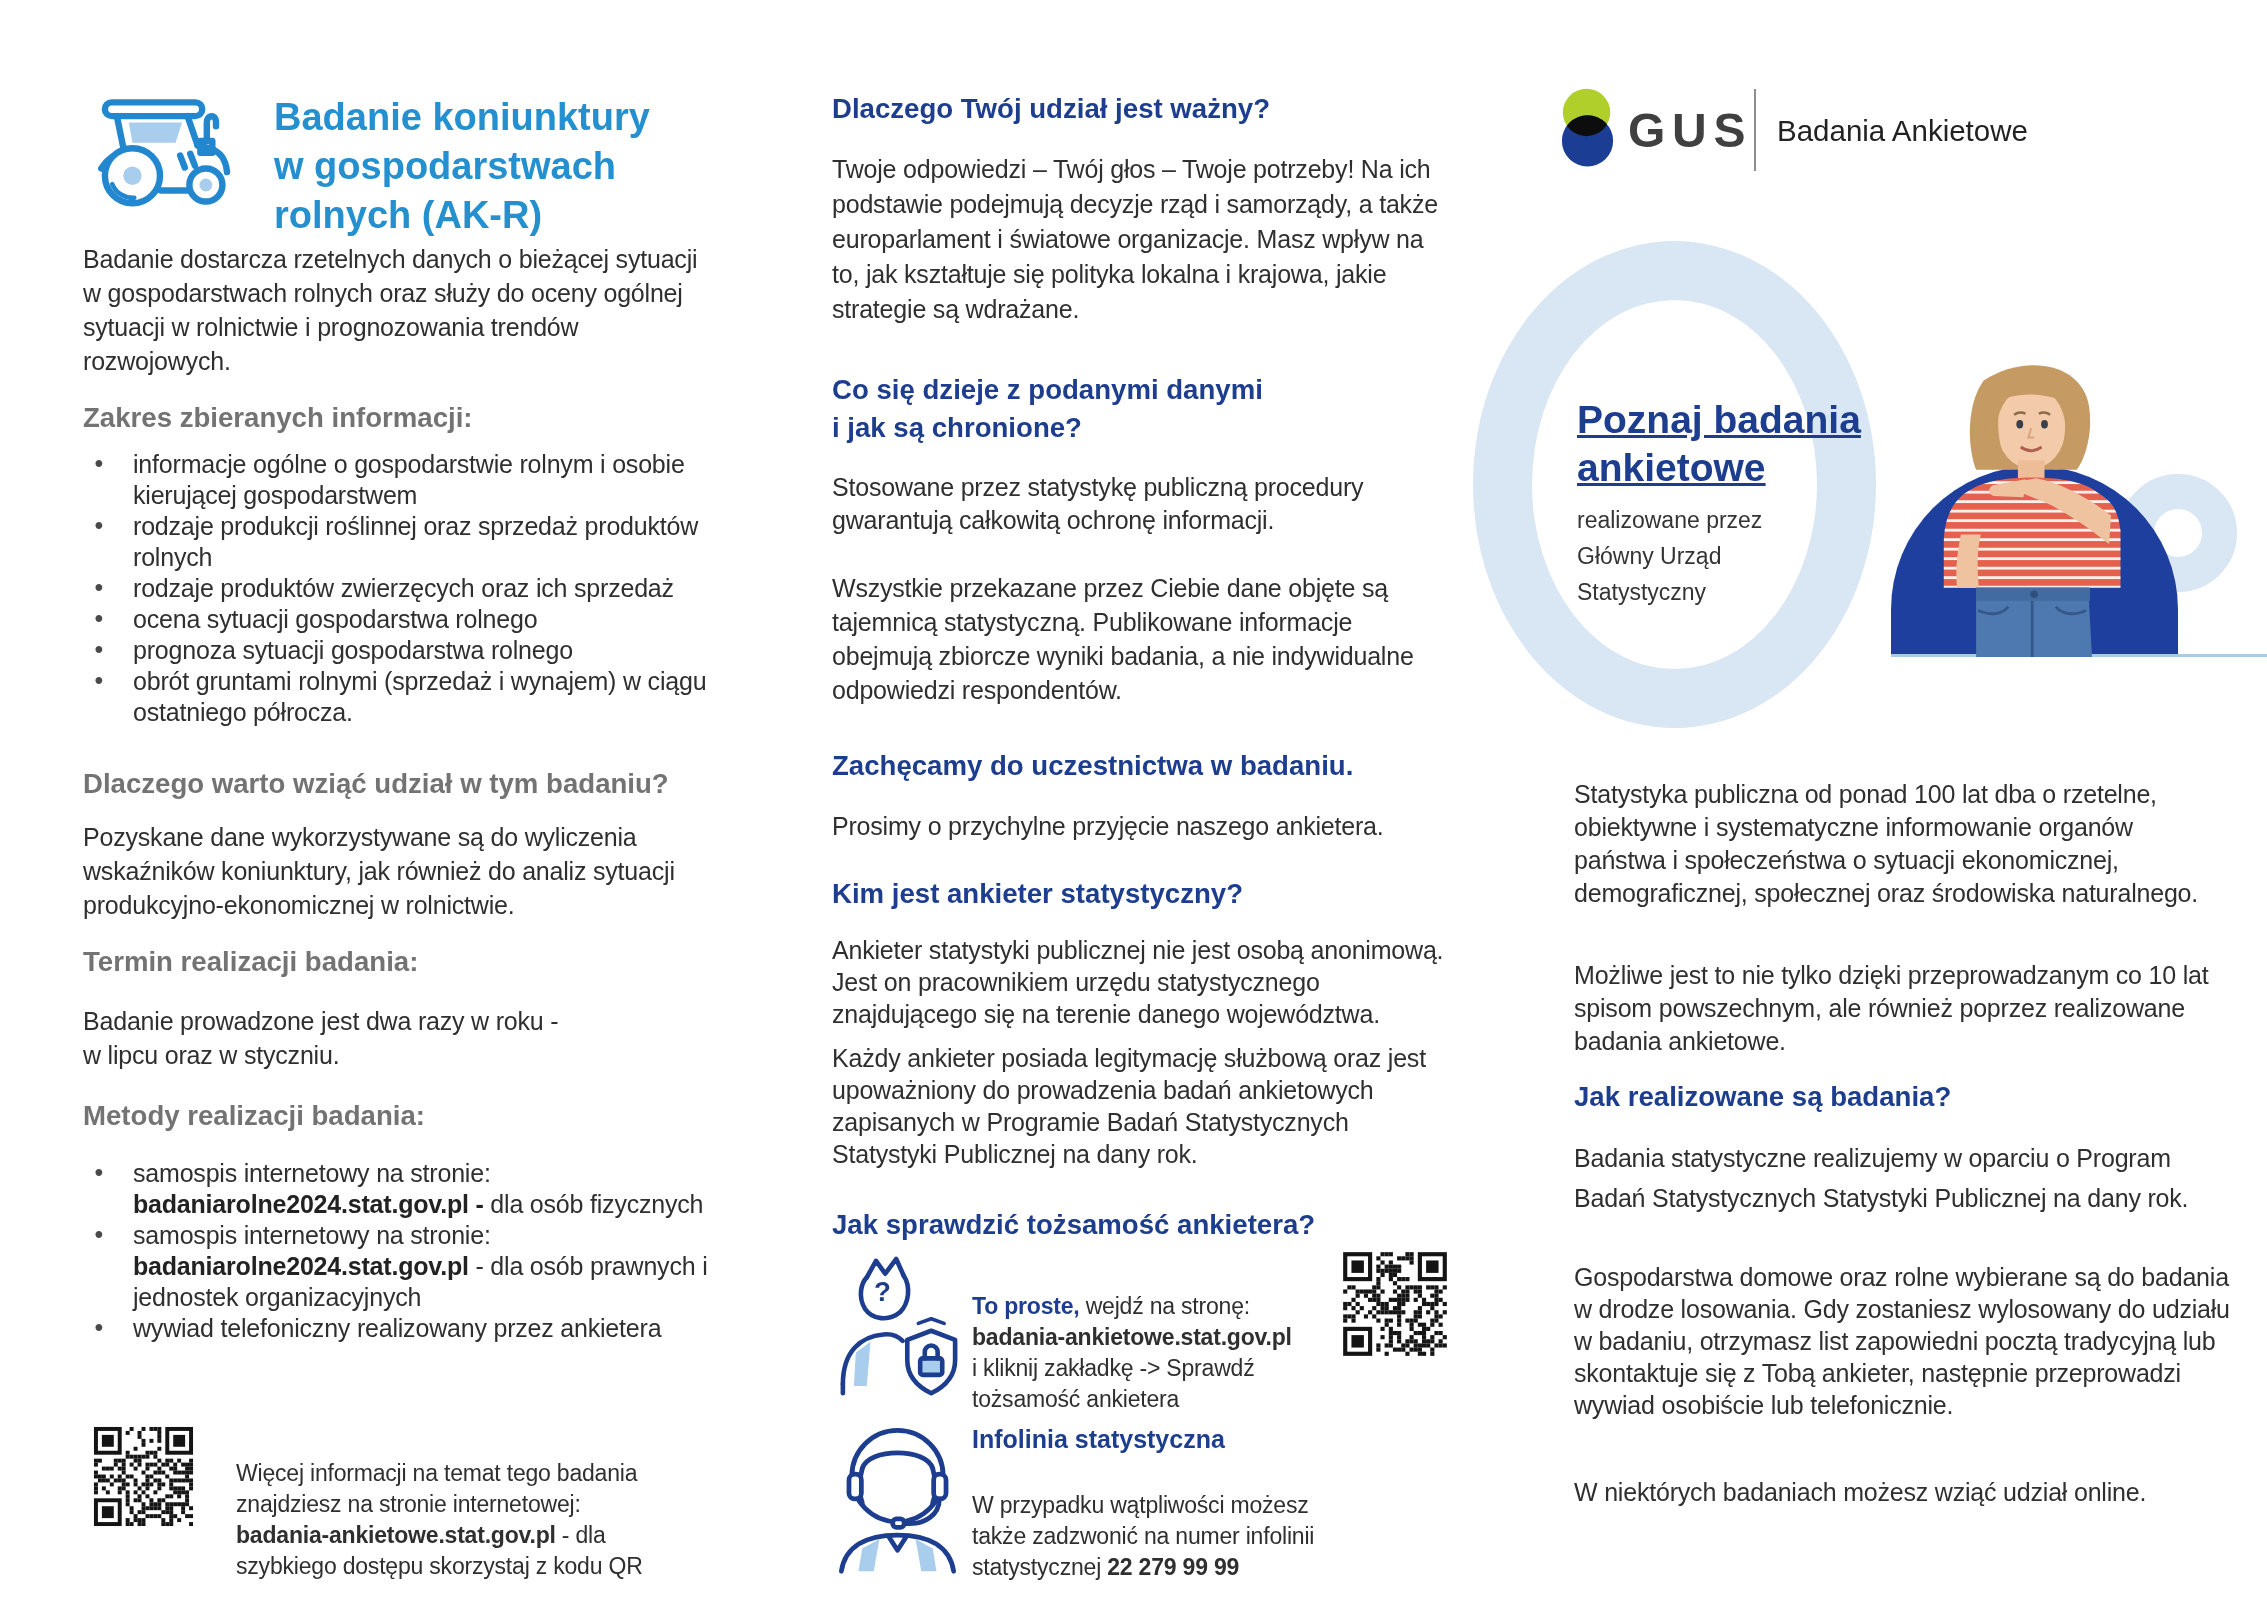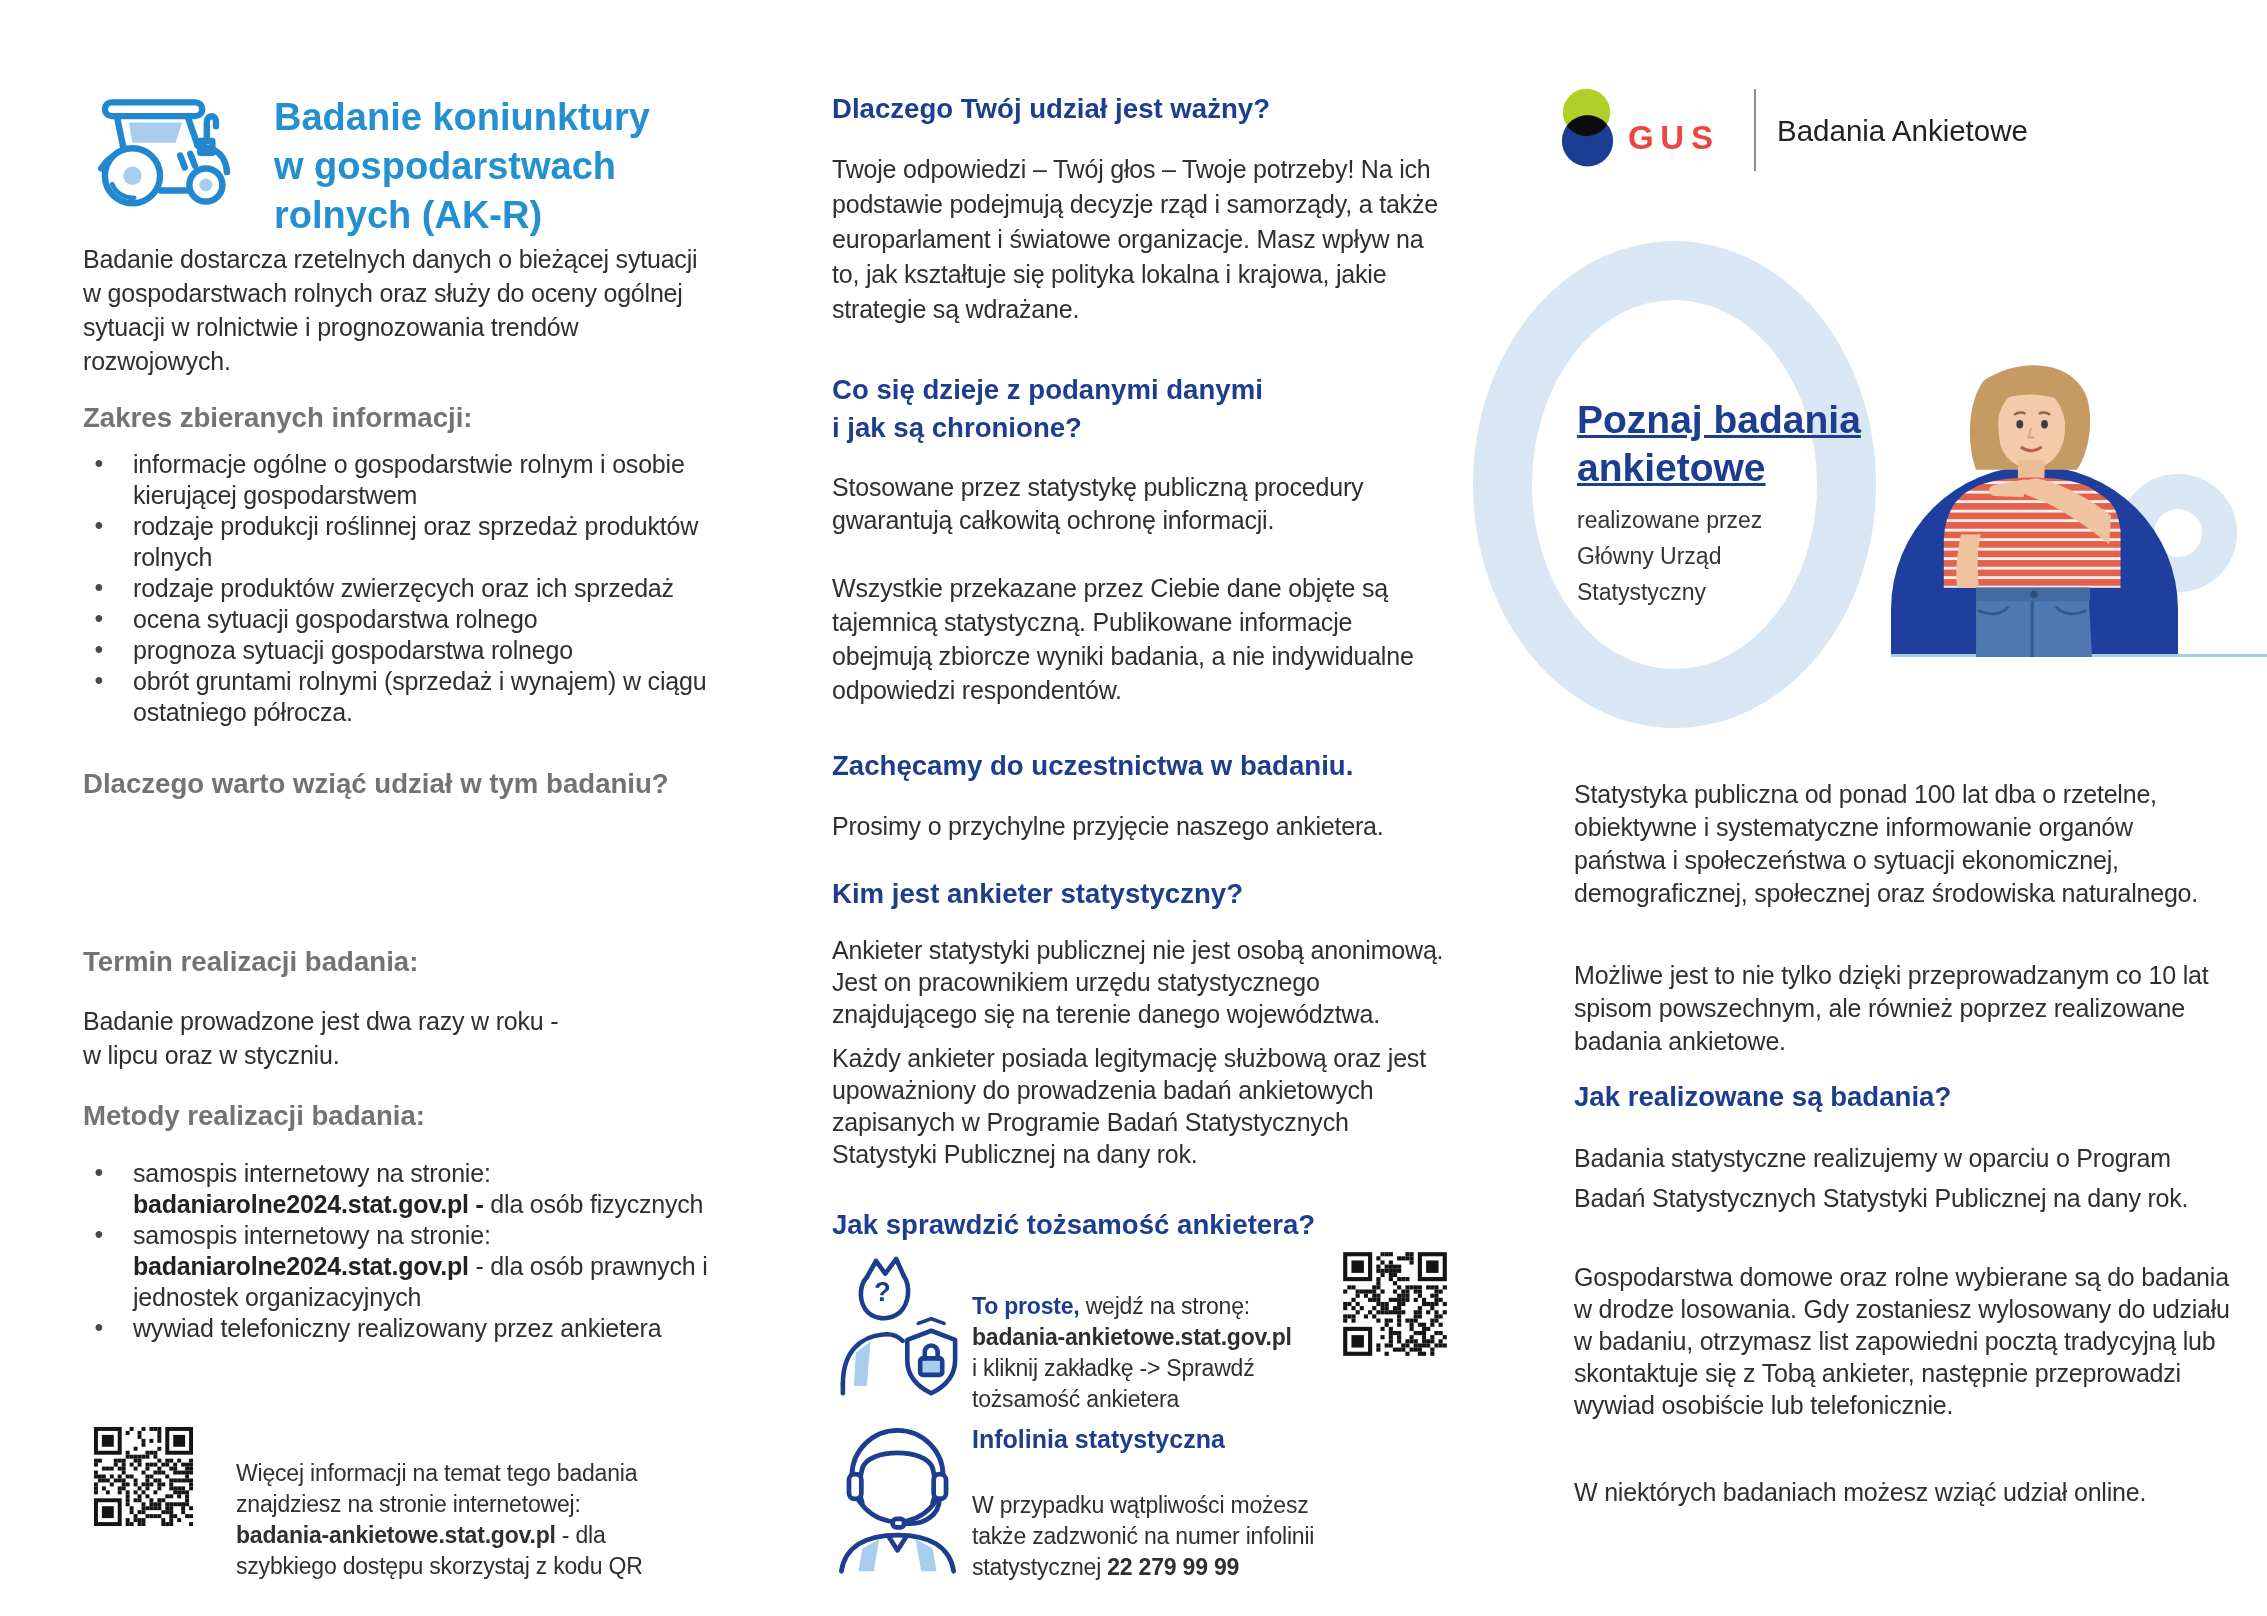--- a/index.html
+++ b/index.html
@@ -11,21 +11,21 @@
   .hd-blue{color:#737373;font-weight:700;font-size:27.6px;line-height:34px;white-space:pre-line;}
   .hd-navy{color:#1d3d8f;font-weight:700;font-size:27.6px;line-height:38px;white-space:pre-line;}
   .c1-title{color:#2490cf;font-weight:700;font-size:38px;line-height:49px;white-space:pre-line;}
   .hero-title{color:#1d3d8f;font-weight:700;font-size:39px;line-height:48px;white-space:pre-line;}
   .hero-sub{font-size:23px;line-height:36px;color:#343434;white-space:pre-line;}
   .li{position:relative;padding-left:50px;font-size:25px;line-height:31px;letter-spacing:-0.2px;}
   .li::before{content:"\2022";position:absolute;left:11.4px;top:-1px;color:#4a4a4a;}
   .li b{color:#222;}
   b{font-weight:700;}
   .navy-b{color:#1d3d8f;font-weight:700;}
-  .gus-word{font-size:33px;font-weight:700;color:#ef4444;letter-spacing:6.7px;margin-top:16px;}
+  .gus-word{font-size:48px;font-weight:700;color:#404040;letter-spacing:6.7px;}
   .tagline{font-size:29.5px;color:#222;}
   .divider{width:1.9px;height:82px;background:#8f8f8f;}
   .ring-big{width:285px;height:369px;border:59px solid #d9e6f3;border-radius:50%;}
   .ring-small{width:48px;height:48px;border:35px solid #d9e6f3;border-radius:50%;}
   .blob{width:287px;height:191px;background:#1e3f9e;border-radius:147px 147px 0 0;}
   .hline{height:2.9px;background:#a9cbe6;}
   .qr{display:block;}
   svg{display:block;}
 </style>
 </head>
@@ -65,20 +65,21 @@
   <div class="abs" style="left:83px;top:449px;width:639px;">
     <div class="li">informacje ogólne o gospodarstwie rolnym i osobie kierującej gospodarstwem</div>
     <div class="li">rodzaje produkcji roślinnej oraz sprzedaż produktów rolnych</div>
     <div class="li">rodzaje produktów zwierzęcych oraz ich sprzedaż</div>
     <div class="li">ocena sytuacji gospodarstwa rolnego</div>
     <div class="li">prognoza sytuacji gospodarstwa rolnego</div>
     <div class="li">obrót gruntami rolnymi (sprzedaż i wynajem) w ciągu ostatniego półrocza.</div>
   </div>
 
   <div class="abs hd-blue" style="left:83px;top:767px;width:632px;">Dlaczego warto wziąć udział w tym badaniu?</div>
+  <div class="abs body-t" style="left:83px;top:820px;width:632px;line-height:34px;">Pozyskane dane wykorzystywane są do wyliczenia wskaźników koniunktury, jak również do analiz sytuacji produkcyjno-ekonomicznej w rolnictwie.</div>
 
   <div class="abs hd-blue" style="left:83px;top:945px;width:632px;">Termin realizacji badania:</div>
   <div class="abs body-t" style="left:83px;top:1004px;width:632px;line-height:34px;">Badanie prowadzone jest dwa razy w roku -
 w lipcu oraz w styczniu.</div>
 
   <div class="abs hd-blue" style="left:83px;top:1099px;width:632px;">Metody realizacji badania:</div>
 
   <div class="abs" style="left:83px;top:1158px;width:639px;">
     <div class="li"><span style="white-space:pre-line">samospis internetowy na stronie:
 </span><b>badaniarolne2024.stat.gov.pl -</b><span> dla osób fizycznych</span></div>

